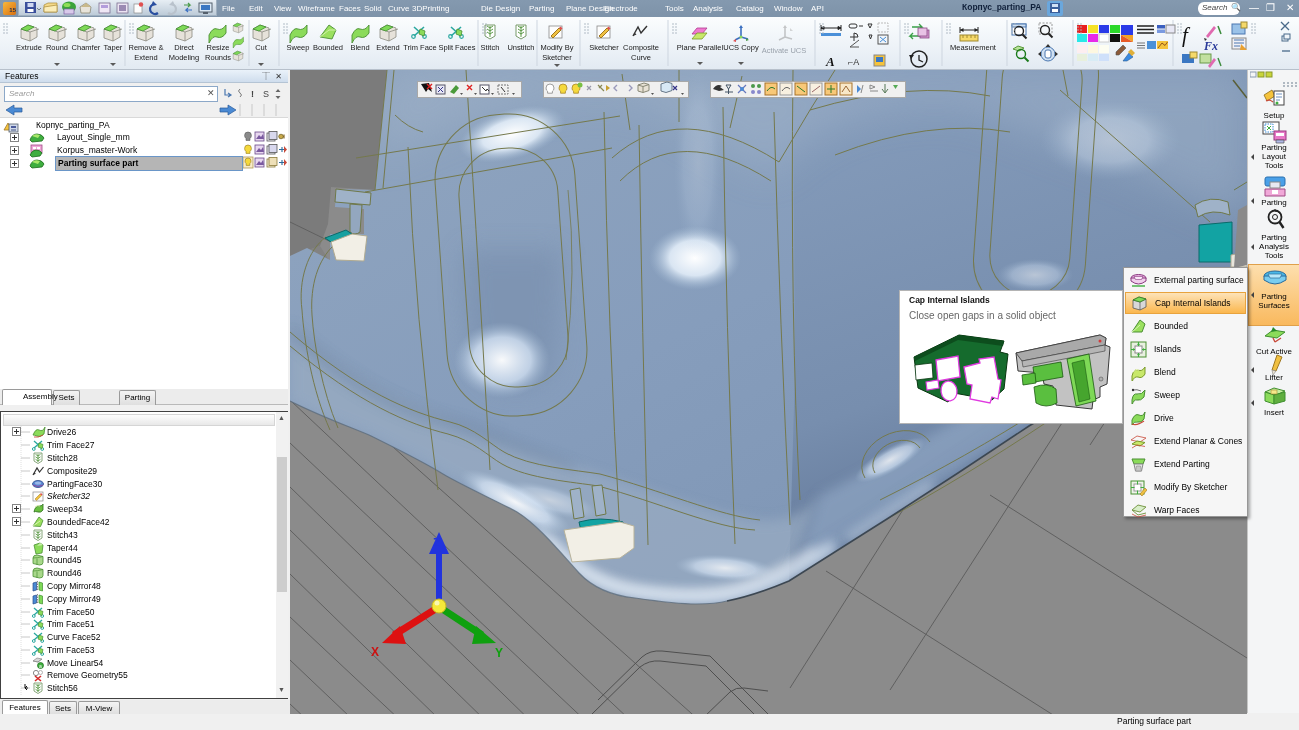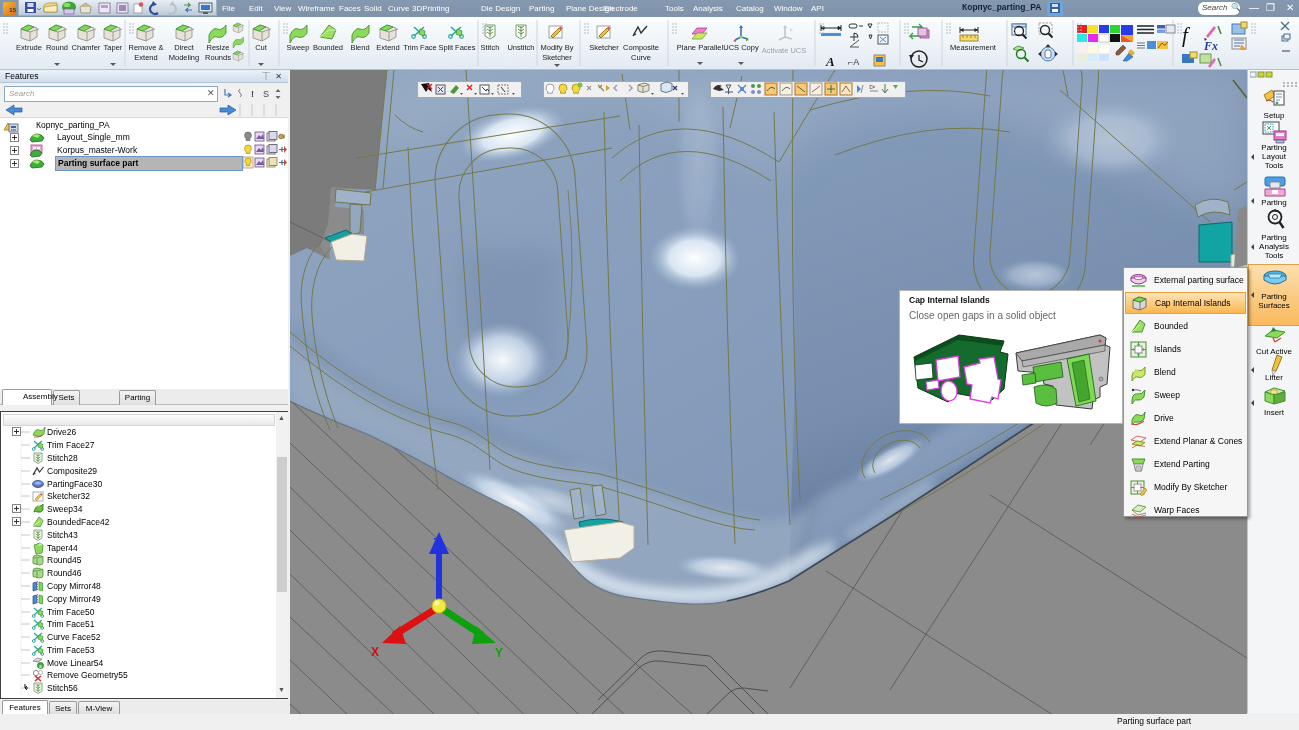--- a/index.html
+++ b/index.html
@@ -622,21 +622,21 @@
       <path d="M24 272 l0 4 3 0 m-3 0 l2 -2 m-2 2 l2 2" stroke="#111" fill="none"></path>
     </svg>
     <div class="pbox" style="left:11px;top:15px;"></div>
     <div class="pbox" style="left:11px;top:92px;"></div>
     <div class="pbox" style="left:11px;top:105px;"></div>
     <div class="trow" style="left:46px;top:14px;">Drive26</div>
     <div class="trow" style="left:46px;top:27px;">Trim Face27</div>
     <div class="trow" style="left:46px;top:40px;">Stitch28</div>
     <div class="trow" style="left:46px;top:53px;">Composite29</div>
     <div class="trow" style="left:46px;top:66px;">PartingFace30</div>
-    <div class="trow" style="left:46px;top:78px;">Sketcher32</div>
+    <div class="trow" style="left:46px;top:78px;font-style:italic;">Sketcher32</div>
     <div class="trow" style="left:46px;top:91px;">Sweep34</div>
     <div class="trow" style="left:46px;top:104px;">BoundedFace42</div>
     <div class="trow" style="left:46px;top:117px;">Stitch43</div>
     <div class="trow" style="left:46px;top:130px;">Taper44</div>
     <div class="trow" style="left:46px;top:142px;">Round45</div>
     <div class="trow" style="left:46px;top:155px;">Round46</div>
     <div class="trow" style="left:46px;top:168px;">Copy Mirror48</div>
     <div class="trow" style="left:46px;top:181px;">Copy Mirror49</div>
     <div class="trow" style="left:46px;top:194px;">Trim Face50</div>
     <div class="trow" style="left:46px;top:206px;">Trim Face51</div>

